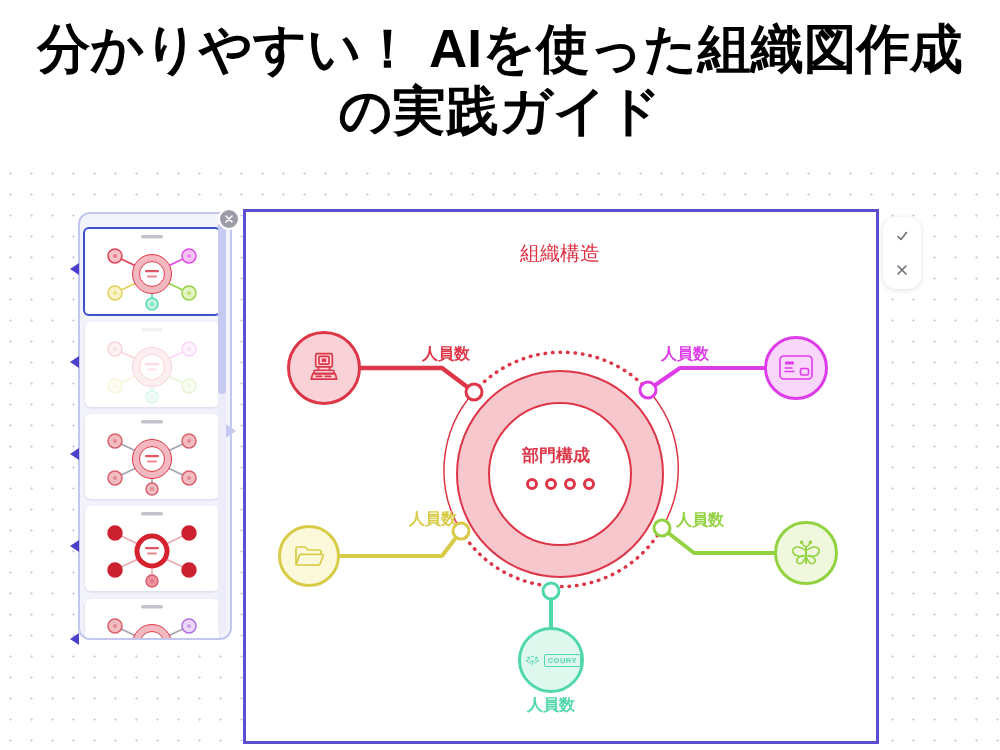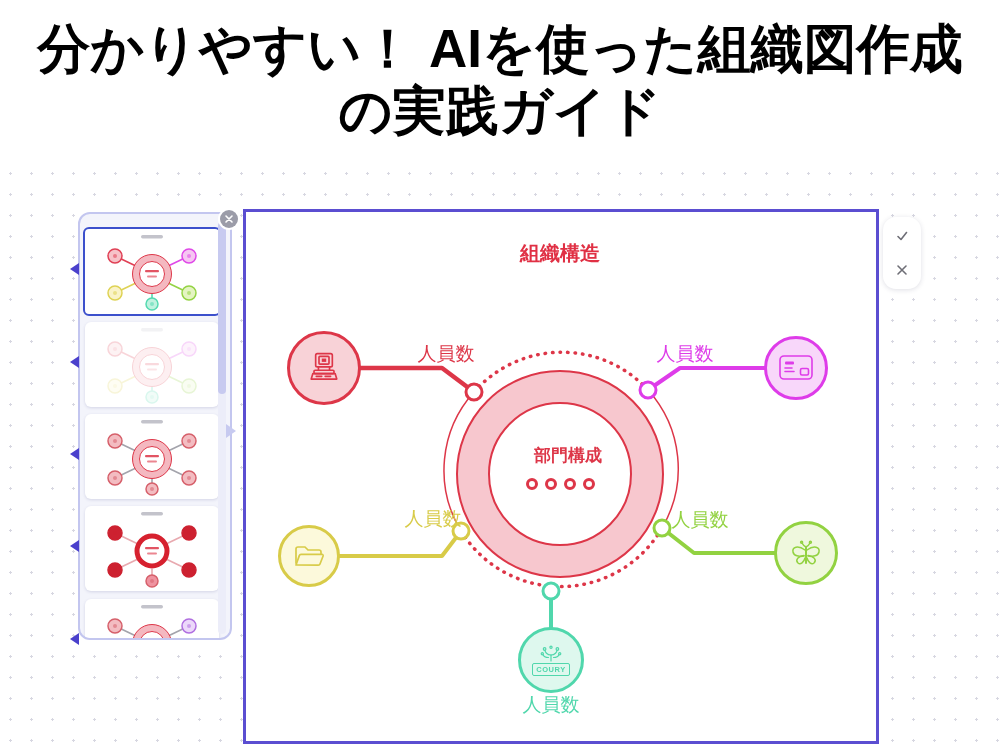--- a/index.html
+++ b/index.html
@@ -21,27 +21,27 @@
     display:flex;align-items:center;justify-content:center;}
   .scroll-track{position:absolute;right:4px;top:8px;width:8px;height:412px;background:#ecedf9;border-radius:4px;}
   .scroll-thumb{position:absolute;right:0;top:0;width:8px;height:172px;background:#c7caf0;border-radius:4px;}
   .panel-chevron{position:absolute;left:226px;top:261px;width:0;height:0;border-top:7px solid transparent;
     border-bottom:7px solid transparent;border-left:10px solid #c7caf0;}
   
   .canvas{position:absolute;left:243px;top:46px;width:630px;height:529px;background:#fff;
     border:3px solid #5b4ed1;}
   .canvas svg.diagram{position:absolute;left:0;top:0;}
   .abs{position:absolute;transform:translate(-50%,-50%);white-space:nowrap;}
-  .canvas-title{font-size:20px;font-weight:bold;color:#e03044;}
+  .canvas-title{font-size:20px;font-weight:normal;color:#e03044;}
   .hub-label{font-size:17px;font-weight:bold;color:#dd3648;}
   .hub-dots{display:flex;}
   .hub-dot{width:6px;height:6px;border:3px solid #dd3648;border-radius:50%;background:#fff;margin:0 3.5px;}
   .node-circle{position:absolute;border-radius:50%;border:3px solid;box-sizing:border-box;
-    display:flex;flex-direction:column;align-items:center;justify-content:center;}
-  .node-label{font-size:19px;font-weight:normal;}
+    display:flex;flex-direction:row;align-items:center;justify-content:center;}
+  .node-label{font-size:16px;font-weight:bold;}
   .sign-box{border:1.5px solid;border-radius:2px;font-size:7.5px;font-weight:bold;
     letter-spacing:.5px;padding:1px 3px;margin-top:1px;}
   .conn{fill:none;stroke-linecap:round;stroke-linejoin:round;}
   
   .action-panel{position:absolute;left:883px;top:54px;width:38px;height:72px;background:#fff;
     border-radius:13px;box-shadow:0 1px 5px rgba(40,40,80,.15);display:flex;flex-direction:column;
     align-items:center;justify-content:center;gap:4px;}
   .action-btn{width:34px;height:30px;border:none;background:transparent;padding:0;cursor:pointer;
     display:flex;align-items:center;justify-content:center;}
 </style>
@@ -210,21 +210,21 @@
       </g>
 
       <circle cx="228" cy="180" r="8" fill="#fff" stroke-width="3" stroke="#dd3648"></circle>
       <circle cx="402" cy="178" r="8" fill="#fff" stroke-width="3" stroke="#de3ce9"></circle>
       <circle cx="215" cy="319" r="8" fill="#fff" stroke-width="3" stroke="#d8cb48"></circle>
       <circle cx="416" cy="316" r="8" fill="#fff" stroke-width="3" stroke="#92d241"></circle>
       <circle cx="305" cy="379" r="8" fill="#fff" stroke-width="3" stroke="#50d7ac"></circle>
     </svg>
 
     <div class="abs canvas-title" style="left:314px;top:41px;">組織構造</div>
-    <div class="abs hub-label" style="left:322px;top:243px;">部門構成</div>
+    <div class="abs hub-label" style="left:310px;top:243px;">部門構成</div>
     <div class="abs hub-dots" style="left:314px;top:272px;">
         <span class="hub-dot" style="border-color: rgb(221, 54, 72);"></span>
         <span class="hub-dot" style="border-color: rgb(221, 54, 72);"></span>
         <span class="hub-dot" style="border-color: rgb(221, 54, 72);"></span>
         <span class="hub-dot" style="border-color: rgb(221, 54, 72);"></span>
       </div>
 
     <div class="node-circle" style="left: 41px; top: 119px; width: 74px; height: 74px; color: rgb(221, 54, 72); background: rgb(248, 210, 215);">
       <svg width="40" height="40" viewBox="0 0 36 36" stroke="currentColor" fill="none" stroke-width="1.5" stroke-linejoin="round" stroke-linecap="round">
         <rect x="10.5" y="5" width="15" height="12" rx="1.5"></rect>

